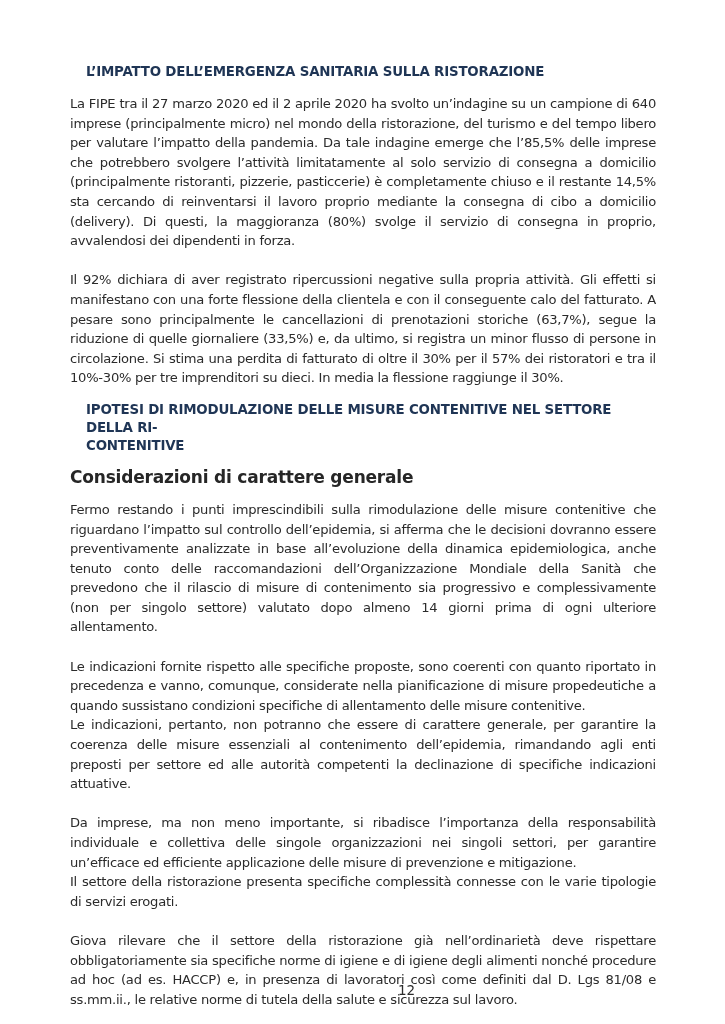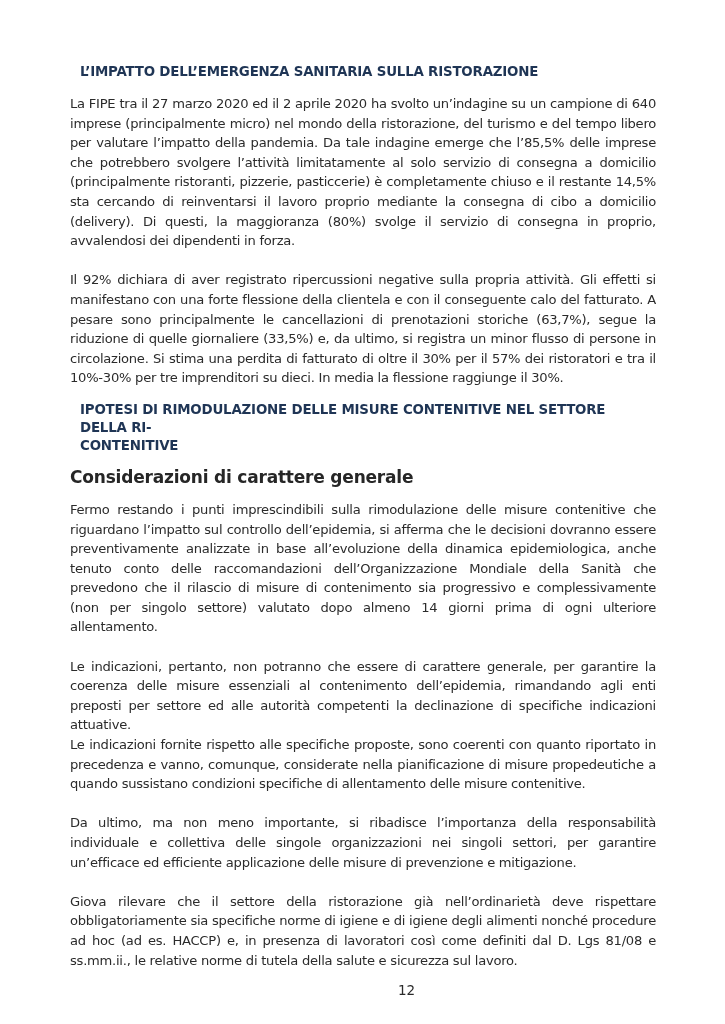--- a/index.html
+++ b/index.html
@@ -6,21 +6,21 @@
   body { width: 725px; height: 1024px; position: relative; overflow: hidden; }
   .page {
     position: absolute; left: 70px; top: 63px; width: 586px;
     font-family: "DejaVu Sans", sans-serif;
     color: #2b2b2b;
   }
   .h1 {
     font-family: "DejaVu Sans", sans-serif;
     font-weight: bold; color: #1f3555;
     font-size: 13.4px; line-height: 18px; letter-spacing: -0.2px;
-    margin: 0 0 13px 10px;
+    margin: 0 0 13px 16px;
   }
   .h2 {
     font-weight: bold; color: #262626;
     font-size: 17px; line-height: 18px; letter-spacing: -0.2px;
     margin: 0 0 14px 0;
   }
   p {
     margin: 0; font-size: 13.1px; line-height: 19.6px;
     text-align: justify; letter-spacing: -0.25px;
     hyphens: none;
@@ -44,21 +44,22 @@
   <div class="gap-s"></div>
 
   <div class="h1">
     <span>IPOTESI DI RIMODULAZIONE DELLE MISURE CONTENITIVE NEL SETTORE DELLA RI-</span><br>
     <span>CONTENITIVE</span>
   </div>
   <div class="h2">Considerazioni di carattere generale</div>
 
   <p>Fermo restando i punti imprescindibili sulla rimodulazione delle misure contenitive che riguardano l’impatto sul controllo dell’epidemia, si afferma che le decisioni dovranno essere preventivamente analizzate in base all’evoluzione della dinamica epidemiologica, anche tenuto conto delle raccomandazioni dell’Organizzazione Mondiale della Sanità che prevedono che il rilascio di misure di contenimento sia progressivo e complessivamente (non per singolo settore) valutato dopo almeno 14 giorni prima di ogni ulteriore allentamento.</p>
   <div class="gap"></div>
+  <p>Le indicazioni fornite rispetto alle specifiche proposte, sono coerenti con quanto riportato in precedenza e vanno, comunque, considerate nella pianificazione di misure propedeutiche a quando sussistano condizioni specifiche di allentamento delle misure contenitive.</p>
   <p>Le indicazioni, pertanto, non potranno che essere di carattere generale, per garantire la coerenza delle misure essenziali al contenimento dell’epidemia, rimandando agli enti preposti per settore ed alle autorità competenti la declinazione di specifiche indicazioni attuative.</p>
-  <p>Le indicazioni fornite rispetto alle specifiche proposte, sono coerenti con quanto riportato in precedenza e vanno, comunque, considerate nella pianificazione di misure propedeutiche a quando sussistano condizioni specifiche di allentamento delle misure contenitive.</p>
   <div class="gap"></div>
-  <p>Da ultimo, ma non meno importante, si ribadisce l’importanza della responsabilità individuale e collettiva delle singole organizzazioni nei singoli settori, per garantire un’efficace ed efficiente applicazione delle misure di prevenzione e mitigazione.</p>
+  <p>Da imprese, ma non meno importante, si ribadisce l’importanza della responsabilità individuale e collettiva delle singole organizzazioni nei singoli settori, per garantire un’efficace ed efficiente applicazione delle misure di prevenzione e mitigazione.</p>
+  <p>Il settore della ristorazione presenta specifiche complessità connesse con le varie tipologie di servizi erogati.</p>
   <div class="gap"></div>
   <p>Giova rilevare che il settore della ristorazione già nell’ordinarietà deve rispettare obbligatoriamente sia specifiche norme di igiene e di igiene degli alimenti nonché procedure ad hoc (ad es. HACCP) e, in presenza di lavoratori così come definiti dal D. Lgs 81/08 e ss.mm.ii., le relative norme di tutela della salute e sicurezza sul lavoro.</p>
 </div>
 
 <div class="footer">12</div>
 
 </body></html>

